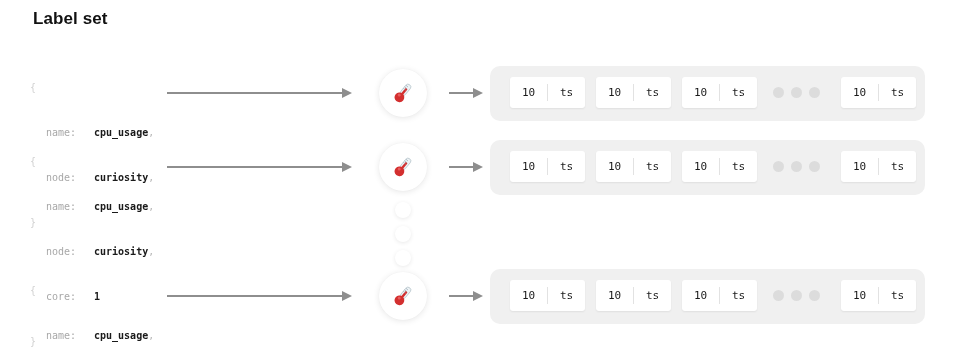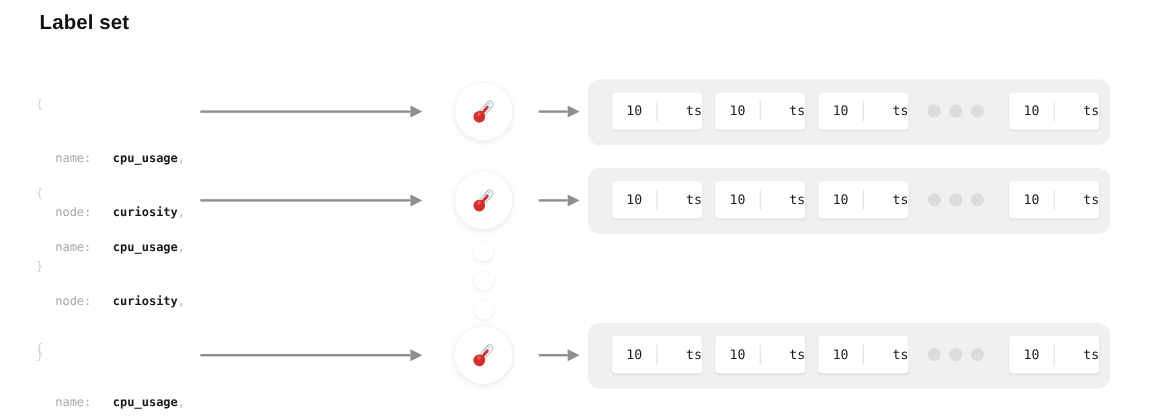--- a/index.html
+++ b/index.html
@@ -153,21 +153,21 @@
     width: 37px;
     text-align: center;
   }
   .sample-box .sep {
     width: 1px;
     height: 17px;
     background: #e2e2e2;
   }
   .sample-box .unit {
     width: 37px;
-    text-align: right;
+    text-align: center;
   }
 
   .h-dots {
     position: absolute;
     top: 21px;
     display: flex;
     gap: 7px;
     align-items: center;
   }
   .h-dots .dot {
@@ -240,20 +240,21 @@
       <span class="val">10</span>
       <span class="sep"></span>
       <span class="unit">ts</span>
     </div>
   </div>
 
   <div class="label-block" style="top:124px">
     <span class="brace">{</span>
     <span class="kv"><span class="k k-pad">name:</span><span class="v">cpu_usage</span><span class="comma">,</span></span>
     <span class="kv"><span class="k k-pad">node:</span><span class="v">curiosity</span><span class="comma">,</span></span>
+    <span class="kv"><span class="k k-pad">core:</span><span class="v">1</span><span class="comma"></span></span>
     <span class="brace">}</span>
   </div>
 
   <div class="arrow" style="left:167px; top:162px; width:185px;">
     <div class="shaft" style="width:175px"></div>
     <div class="head" style="left:175px"></div>
   </div>
 
   <div class="icon-chip" style="left:379px; top:143px;">
     <svg width="26" height="26" viewBox="0 0 26 26">

